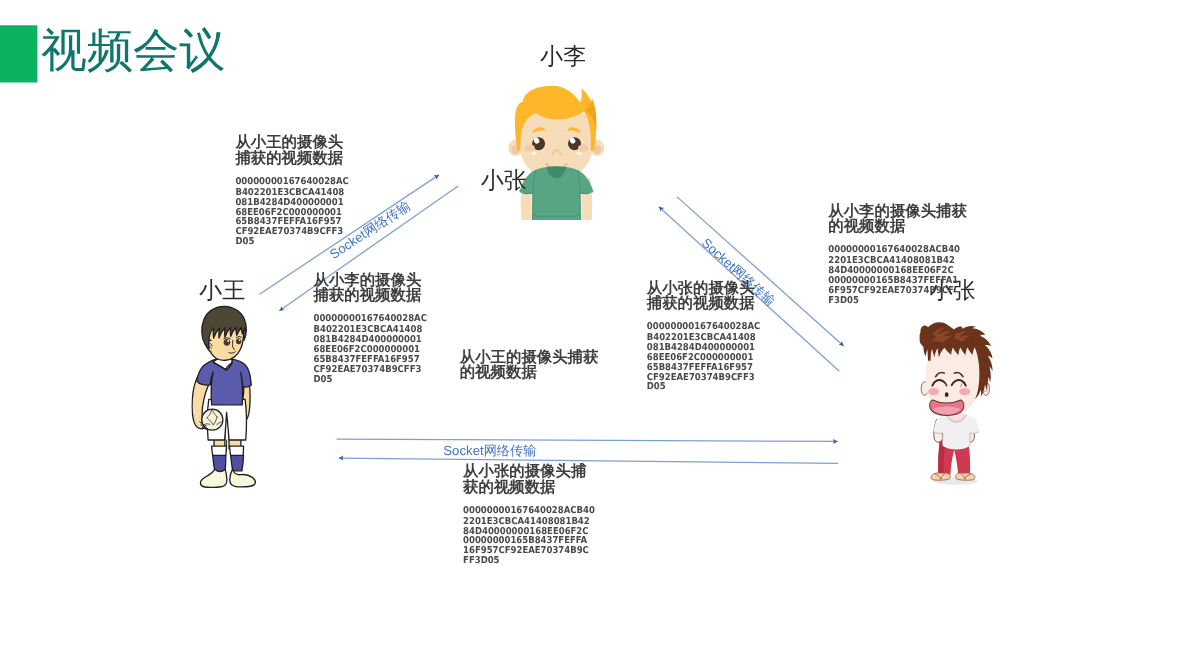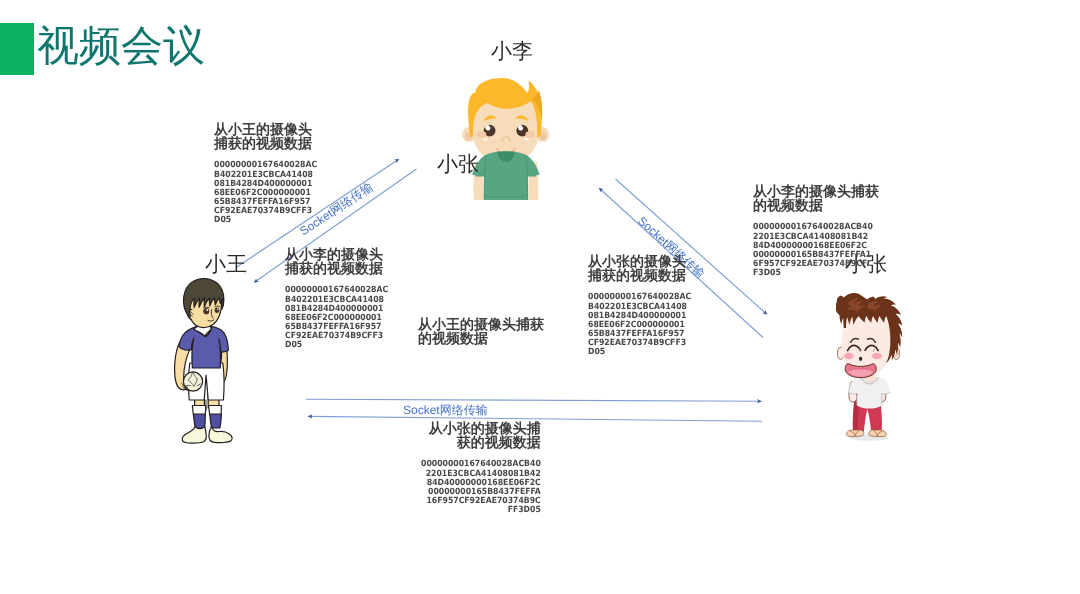--- a/index.html
+++ b/index.html
@@ -231,21 +231,21 @@
     <ellipse cx="12.8" cy="67" rx="5" ry="3.3"></ellipse>
     <ellipse cx="41" cy="67" rx="5" ry="3.3"></ellipse>
   </g>
 
   <ellipse cx="24.6" cy="69.8" rx="1.7" ry="2.1" fill="#3d2519"></ellipse>
 
   <path d="M11.8,74.6 C9.6,75.6 8.6,78.6 9.4,81.6 C10.6,85.8 16.4,88.6 24.6,88.6 C33,88.6 38.8,85.8 40,81.6 C40.8,78.6 39.6,75.6 37.4,74.6 C33.4,76.5 29,77.4 24.6,77.4 C20.2,77.4 15.8,76.5 11.8,74.6 Z" fill="#E8748C" stroke="#5e3a28" stroke-width="1"></path>
   <path d="M12,82.8 C15,86.2 19.4,87.8 24.6,87.8 C29.8,87.8 34.2,86.2 37.2,82.8 C34.2,81.4 29.8,80.6 24.6,80.6 C19.4,80.6 15,81.4 12,82.8 Z" fill="#F4A0B2"></path>
 </svg>
 
-<div class="abs person-label" style="left:205px;top:251px;">小王</div>
+<div class="abs person-label" style="left:181px;top:251px;">小王</div>
 <div class="abs person-label" style="left:491px;top:38px;">小李</div>
 <div class="abs person-label" style="left:437px;top:151px;">小张</div>
 <div class="abs person-label" style="left:845px;top:251px;">小张</div>
 
 <div class="abs" style="left:214px;top:122px;">
   <div class="msg-head">从小王的摄像头
 捕获的视频数据</div>
   <div class="msg-hex" style="margin-top:11px;">00000000167640028AC
 B402201E3CBCA41408
 081B4284D400000001
@@ -265,21 +265,21 @@
 65B8437FEFFA16F957
 CF92EAE70374B9CFF3
 D05</div>
 </div>
 
 <div class="abs" style="left:418px;top:317px;">
   <div class="msg-head">从小王的摄像头捕获
 的视频数据</div>
 </div>
 
-<div class="abs" style="left:421px;top:421px;text-align:right;">
+<div class="abs" style="left:421px;top:421px;">
   <div class="msg-head">从小张的摄像头捕
 获的视频数据</div>
   <div class="msg-hex" style="margin-top:11px;">00000000167640028ACB40
 2201E3CBCA41408081B42
 84D40000000168EE06F2C
 00000000165B8437FEFFA
 16F957CF92EAE70374B9C
 FF3D05</div>
 </div>
 

